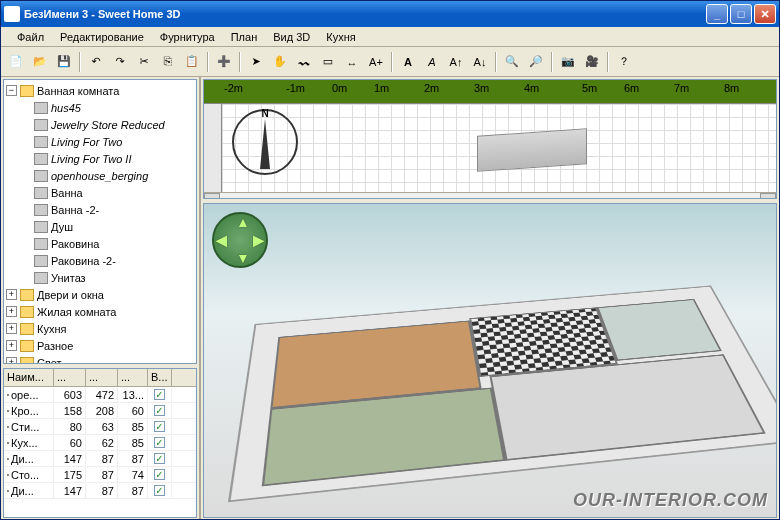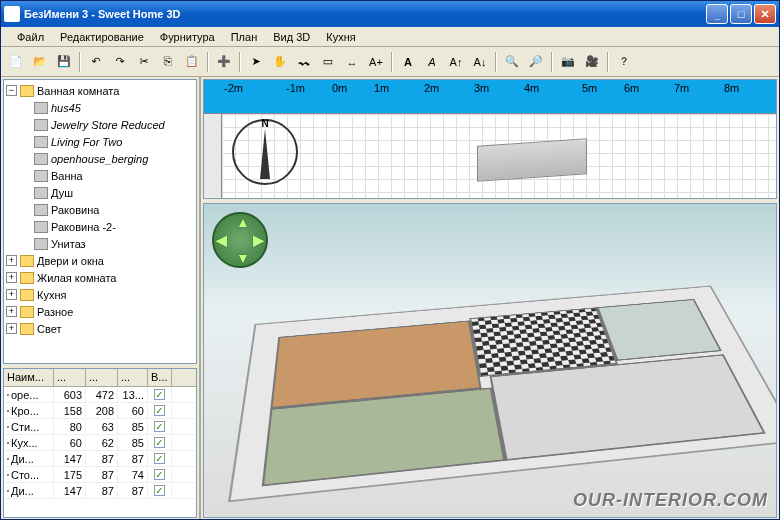--- a/index.html
+++ b/index.html
@@ -26,21 +26,21 @@
 .folder { background: #ffd96f; border: 1px solid #c89b2e; }
 .table { height: 150px; border: 1px solid #7f9db9; margin: 2px; background: #fff; overflow: hidden; }
 .thead { display: flex; background: #ece9d8; height: 18px; border-bottom: 1px solid #aca899; }
 .th { border-right: 1px solid #aca899; padding: 2px 3px; overflow: hidden; white-space: nowrap; }
 .trow { display: flex; height: 16px; border-bottom: 1px solid #eee; align-items: center; }
 .td { border-right: 1px solid #eee; padding: 1px 3px; overflow: hidden; white-space: nowrap; text-align: right; }
 .td.first { display:flex; align-items:center; text-align:left; }
 .chk { width:11px; height:11px; border:1px solid #7f9db9; background:#fff; color:#2a8a2a; font-size:10px; line-height:9px; text-align:center; margin:0 auto; }
 .right { flex: 1; display: flex; flex-direction: column; background: #ece9d8; }
 .plan { height: 120px; margin: 2px; border: 1px solid #7f9db9; background: #fff; position: relative; overflow: hidden; }
-.ruler-h { height: 34px; background: #0ea5e9; border-bottom: 1px solid #888; display: flex; font-size: 9px; position: relative; }
+.ruler-h { height: 24px; background: #4d7c0f; border-bottom: 1px solid #888; display: flex; font-size: 9px; position: relative; }
 .ruler-h span { position: absolute; top: 2px; }
 .plan-body { display: flex; height: 88px; }
 .ruler-v { width: 18px; background: #e8e8e8; border-right: 1px solid #888; }
 .plan-canvas { flex: 1; background-image: linear-gradient(#ddd 1px,transparent 1px),linear-gradient(90deg,#ddd 1px,transparent 1px); background-size: 13px 13px; position: relative; }
 .compass { position: absolute; left: 10px; top: 5px; width: 66px; height: 66px; border: 2px solid #333; border-radius: 50%; }
 .compass::after { content:"N"; position:absolute; top:-3px; left:50%; transform:translateX(-50%); font-size:10px; font-weight:bold; }
 .compass::before { content:""; position:absolute; left:50%; top:8px; transform:translateX(-50%); border-left:5px solid transparent; border-right:5px solid transparent; border-bottom:50px solid #333; }
 .house-mini { position: absolute; left: 255px; top: 28px; width: 110px; height: 36px; background: linear-gradient(#d8d8d8,#b8b8b8); border: 1px solid #888; transform: skewY(-4deg); }
 .scroll-h { height: 14px; background: #ece9d8; border-top: 1px solid #aca899; display: flex; }
 .scroll-btn { width: 16px; background: #ddd; border: 1px solid #999; }
@@ -129,25 +129,33 @@
           <div class="tree-item child">
             <div class="ticon" style="background:#ccc;border:1px solid #888"></div>
             <span>Jewelry Store Reduced</span>
           </div>
           <div class="tree-item child">
             <div class="ticon" style="background:#ccc;border:1px solid #888"></div>
             <span>Living For Two</span>
           </div>
           <div class="tree-item child">
             <div class="ticon" style="background:#ccc;border:1px solid #888"></div>
+            <span>Living For Two II</span>
+          </div>
+          <div class="tree-item child">
+            <div class="ticon" style="background:#ccc;border:1px solid #888"></div>
             <span>openhouse_berging</span>
           </div>
           <div class="tree-item child noi">
             <div class="ticon" style="background:#ccc;border:1px solid #888"></div>
             <span>Ванна</span>
+          </div>
+          <div class="tree-item child noi">
+            <div class="ticon" style="background:#ccc;border:1px solid #888"></div>
+            <span>Ванна -2-</span>
           </div>
           <div class="tree-item child noi">
             <div class="ticon" style="background:#ccc;border:1px solid #888"></div>
             <span>Душ</span>
           </div>
           <div class="tree-item child noi">
             <div class="ticon" style="background:#ccc;border:1px solid #888"></div>
             <span>Раковина</span>
           </div>
           <div class="tree-item child noi">

